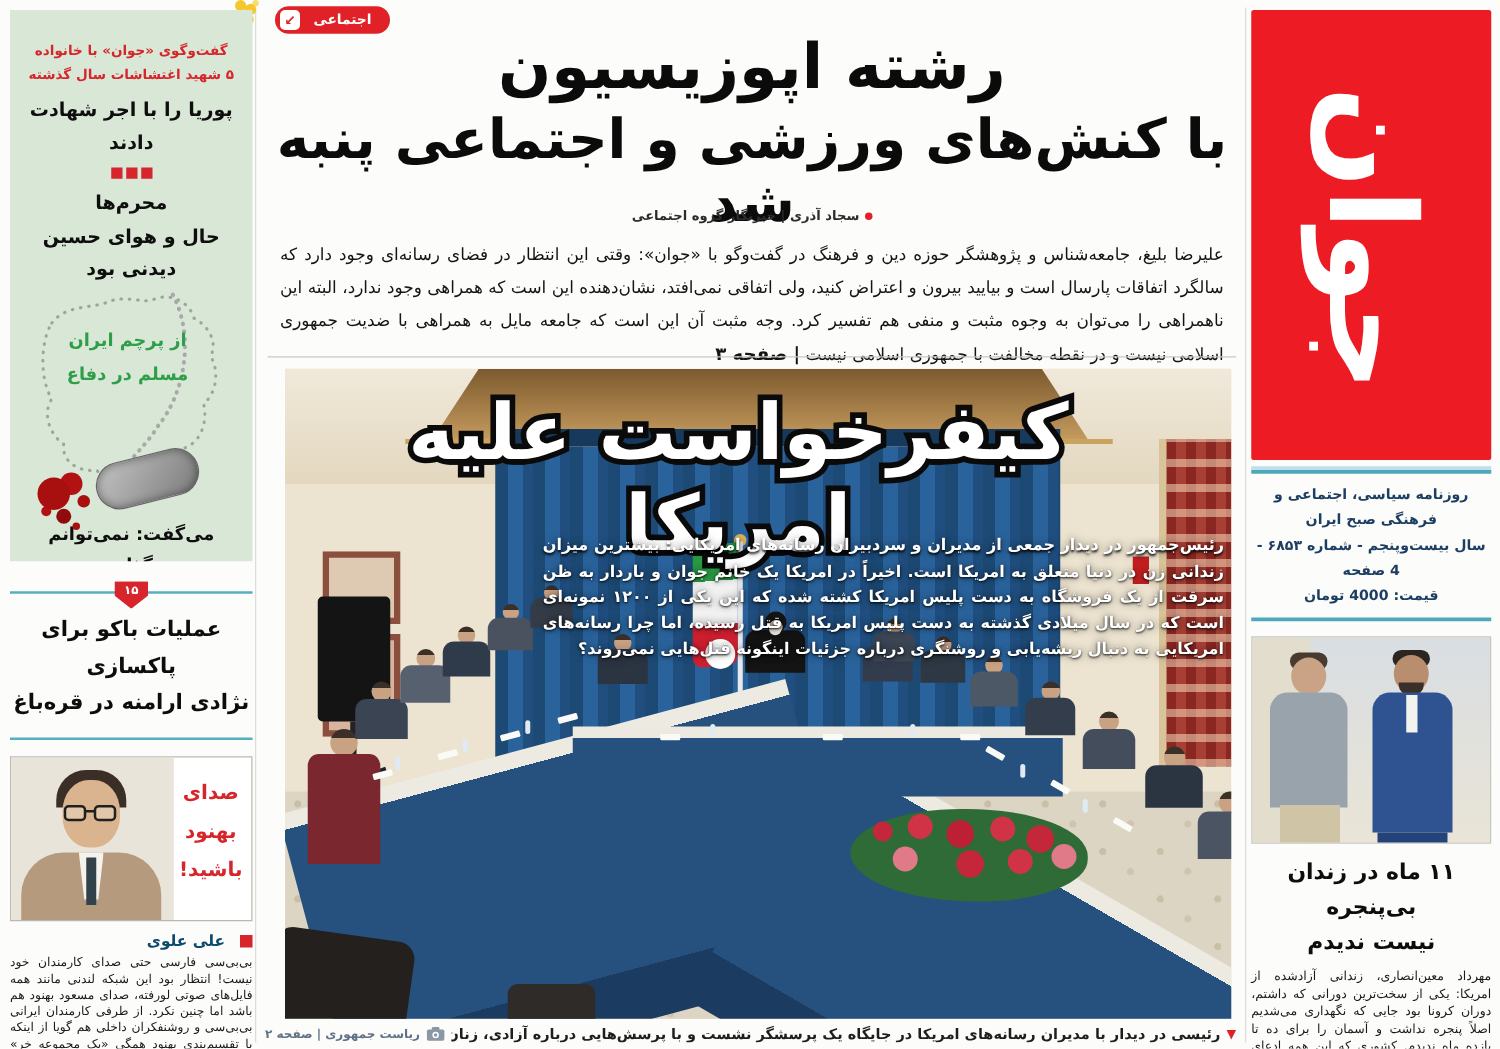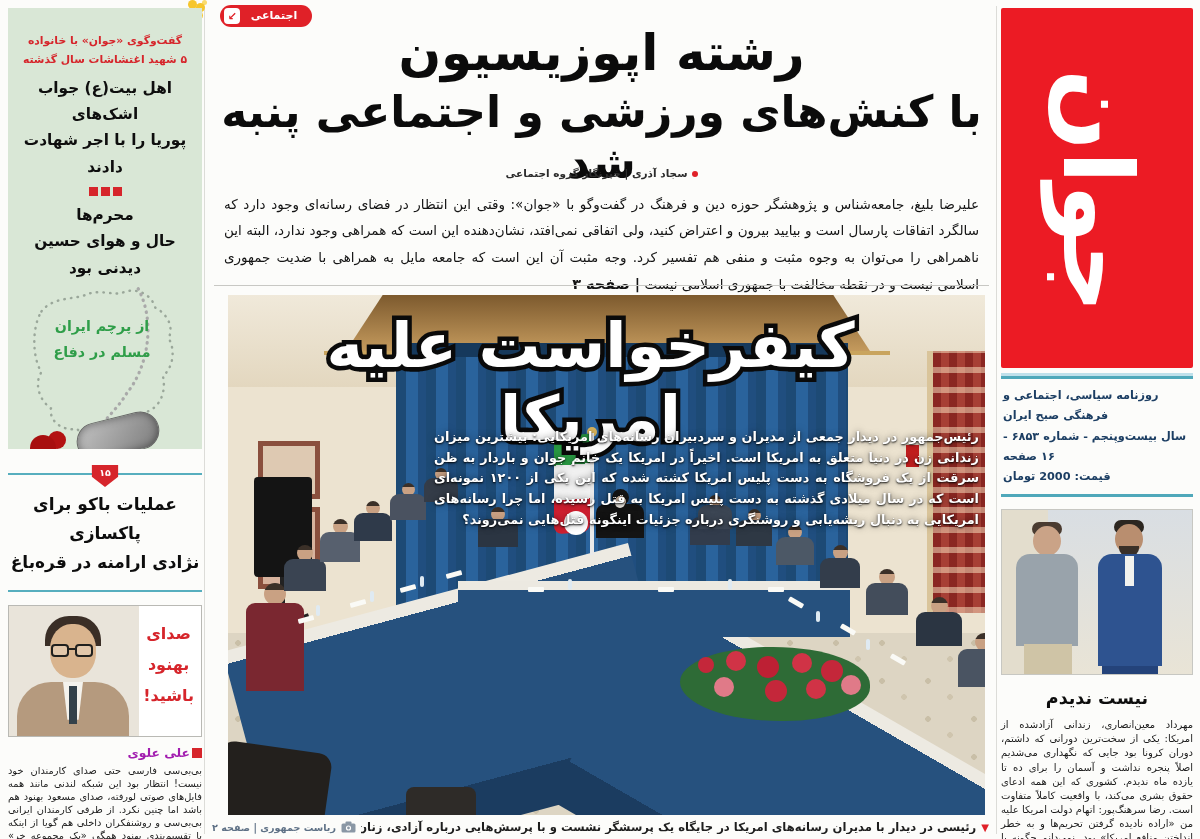--- a/index.html
+++ b/index.html
@@ -7,21 +7,21 @@
   #page{position:relative;width:1200px;height:839px;background:#fcfcfa;overflow:hidden;direction:rtl}
   .vsep{position:absolute;width:1px;background:#dcdcd8;top:6px;height:828px}
 
   
   #col-right{position:absolute;left:1001px;top:0;width:192px}
   .logo-box{margin-top:8px;height:360px;background:#ec1b24;border-radius:2px;position:relative;overflow:hidden}
   .logo-text{position:absolute;inset:0;display:flex;align-items:center;justify-content:center;
     writing-mode:vertical-rl;color:#fff;font-weight:bold;font-size:96px;letter-spacing:-6px;padding-top:6px}
   .logo-rule{height:3px;background:#bfe0ea;margin-top:5px}
   .rule-teal{height:3px;background:#4fa8ba}
-  .info-box{padding:7px 2px 6px;text-align:left;color:#1c3e63;font-size:11.3px;font-weight:bold;line-height:1.8}
+  .info-box{padding:7px 2px 6px;text-align:center;color:#1c3e63;font-size:11.3px;font-weight:bold;line-height:1.8}
   .right-photo{margin-top:12px;height:166px;background:linear-gradient(#d9dee3,#e9e4d6);border:1px solid #c7c7c2;position:relative;overflow:hidden}
   .rp{position:absolute}
   .right-headline{margin-top:9px;font-size:17.5px;font-weight:bold;color:#0d0d0d;text-align:center;line-height:1.62}
   .right-body{margin-top:6px;font-size:10px;line-height:1.42;text-align:justify;color:#1b1b1b}
 
   
   #col-center{position:absolute;left:210px;top:0;width:783px;height:839px}
   .tag{position:absolute;top:5px;left:10px;height:22px;min-width:92px;background:#e02128;border-radius:11px;
     color:#fff;font-size:11px;font-weight:bold;display:flex;align-items:center;justify-content:center;padding:0 10px 2px 26px}
   .tag-arrowbox{position:absolute;left:4px;top:3px;width:16px;height:16px;background:#fff;border-radius:4px;
@@ -111,21 +111,21 @@
   .rule-badge{position:relative;margin-top:24px;border-top:2px solid #57aebe}
   .badge{position:absolute;top:-10px;left:50%;transform:translateX(-50%);width:27px;height:22px;background:#d6252b;
     clip-path:polygon(0 0,100% 0,100% 52%,50% 100%,0 52%);color:#fff;font-size:9.5px;font-weight:bold;
     display:flex;justify-content:center;padding-top:2px}
   .sb-h5{margin-top:15px;font-size:17px;font-weight:bold;color:#0d0d0d;text-align:center;line-height:1.7}
   .rule2{margin-top:13px;border-top:2px solid #57aebe}
   .behnoud-box{margin-top:13px;border:1px solid #b9b9b4;background:#fff;height:132px;position:relative}
   .portrait{position:absolute;left:0;top:0;width:130px;height:130px;background:#e9e4da;overflow:hidden}
   .pt{position:absolute}
   .behnoud-title{position:absolute;right:7px;top:12px;color:#d6252b;font-weight:bold;font-size:16px;line-height:1.95;text-align:center}
-  .alavi-byline{margin-top:9px;display:flex;align-items:center;gap:2px;font-size:12.3px;font-weight:bold;color:#a21caf}
+  .alavi-byline{margin-top:9px;display:flex;align-items:center;gap:12px;font-size:12.3px;font-weight:bold;color:#0c4a6e}
   .redsq{width:10px;height:10px;background:#d6252b;flex:0 0 auto}
   .alavi-body{margin-top:4px;font-size:9.8px;line-height:1.34;text-align:justify;color:#1a1a1a}
   .flower{position:absolute;left:188px;top:0;width:9px;height:9px;border-radius:50%;background:#f6c62d;
     box-shadow:8px 3px 0 0 #f6c62d,-2px 8px 0 0 #edb91f,6px 11px 0 0 #f6c62d,12px -2px 0 -2px #fadb6e}
   .stem{position:absolute;left:199px;top:22px;width:1px;height:76px;background:#c9c9c4}
 </style>
 </head>
 <body>
 
 <div id="page">
@@ -136,40 +136,41 @@
   <div class="stem"></div>
 
   <div id="col-right">
     <div class="logo-box">
       <div class="logo-text">جوان</div>
     </div>
     <div class="logo-rule"></div>
     <div class="rule-teal"></div>
     <div class="info-box">
       <div>روزنامه سیاسی، اجتماعی و فرهنگی صبح ایران</div>
-      <div>سال بیست‌وپنجم - شماره ۶۸۵۳ - ۱۶ صفحه</div>
-      <div>قیمت: 2000 تومان</div>
+      <div>سال بیست‌وپنجم - شماره ۶۸۵۳ - 4 صفحه</div>
+      <div>قیمت: 4000 تومان</div>
     </div>
     <div class="rule-teal"></div>
 
     <div class="right-photo">
       <div class="rp" style="left:0;top:0;width:46px;height:166px;background:#e3ddcd"></div>
       <div class="rp" style="left:30px;top:12px;width:30px;height:14px;border-radius:7px;background:#4a3b30"></div>
       <div class="rp" style="left:31px;top:16px;width:28px;height:30px;border-radius:50%;background:#caa387"></div>
       <div class="rp" style="left:14px;top:44px;width:62px;height:92px;border-radius:14px 14px 0 0;background:#99a3ab"></div>
       <div class="rp" style="left:22px;top:134px;width:48px;height:32px;background:#cfc4a6"></div>
       <div class="rp" style="left:112px;top:10px;width:30px;height:14px;border-radius:7px;background:#2c2620"></div>
       <div class="rp" style="left:113px;top:14px;width:28px;height:30px;border-radius:50%;background:#b98e6f"></div>
       <div class="rp" style="left:117px;top:36px;width:20px;height:10px;border-radius:0 0 8px 8px;background:#3a3028"></div>
       <div class="rp" style="left:96px;top:44px;width:64px;height:112px;border-radius:14px 14px 0 0;background:#2e5390"></div>
       <div class="rp" style="left:123px;top:46px;width:9px;height:30px;background:#f2f2ee"></div>
       <div class="rp" style="left:100px;top:156px;width:56px;height:10px;background:#24437a"></div>
     </div>
 
     <div class="right-headline">
+      <div>۱۱ ماه در زندان بی‌پنجره</div>
       <div>نیست ندیدم</div>
     </div>
     <div class="right-body"><span>مهرداد معین‌انصاری، زندانی آزادشده از امریکا: یکی از سخت‌ترین دورانی که داشتم، دوران کرونا بود جایی که نگهداری می‌شدیم اصلاً پنجره نداشت و آسمان را برای ده تا یازده ماه ندیدم. کشوری که این همه ادعای حقوق بشری می‌کند، با واقعیت کاملاً متفاوت است. رضا سرهنگ‌پور: اتهام دولت امریکا علیه من «اراده نادیده گرفتن تحریم‌ها و به خطر انداختن منافع امریکا» بود. نمی‌دانم چگونه با ذهن‌خوانی می‌توانند دادخواست تنظیم کنند. در طول ۸۰۰ روز نتوانستند مدرکی ارائه کنند </span></div>
   </div>
 
   <div id="col-center">
     <div class="tag">
       <span class="tag-arrowbox">↙</span>
       <span>اجتماعی</span>
     </div>
@@ -315,21 +316,20 @@
     </div>
   </div>
 
   <div id="sidebar-left">
     <div class="green-box">
       <div class="kicker">
         <div>گفت‌وگوی «جوان» با خانواده</div>
         <div>۵ شهید اغتشاشات سال گذشته</div>
       </div>
       <div class="sb-h" style="margin-top:5px">
-        <div>اهل بیت(ع) جواب اشک‌های</div>
         <div>پوریا را با اجر شهادت دادند</div>
       </div>
       <div class="sq-div">
         <span class="sq"></span>
           <span class="sq"></span>
           <span class="sq"></span>
       </div>
       <div class="sb-h">
         <div>محرم‌ها</div>
         <div>حال و هوای حسین دیدنی بود</div>

